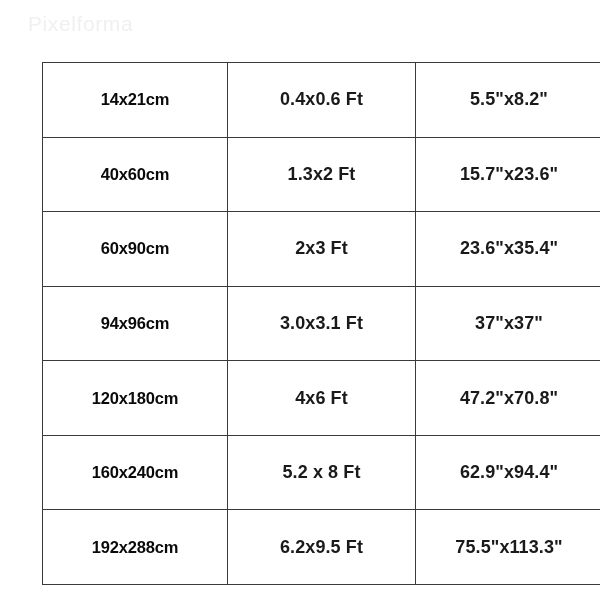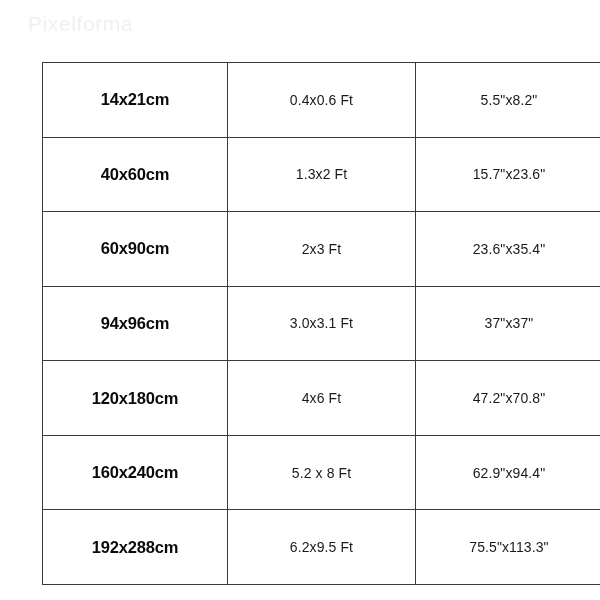--- a/index.html
+++ b/index.html
@@ -68,22 +68,22 @@
 
   #size-table td.cell-cm {
     font-size: 16.5px;
     font-weight: 700;
     letter-spacing: -0.2px;
     color: #0a0a0a;
   }
 
   #size-table td.cell-ft,
   #size-table td.cell-in {
-    font-size: 14px;
-    font-weight: 400;
+    font-size: 18px;
+    font-weight: 700;
     letter-spacing: 0.1px;
     color: #1a1a1a;
   }
 </style>
 </head>
 <body>
 
 <div id="page">
 
   <div id="watermark">Pixelforma</div>

